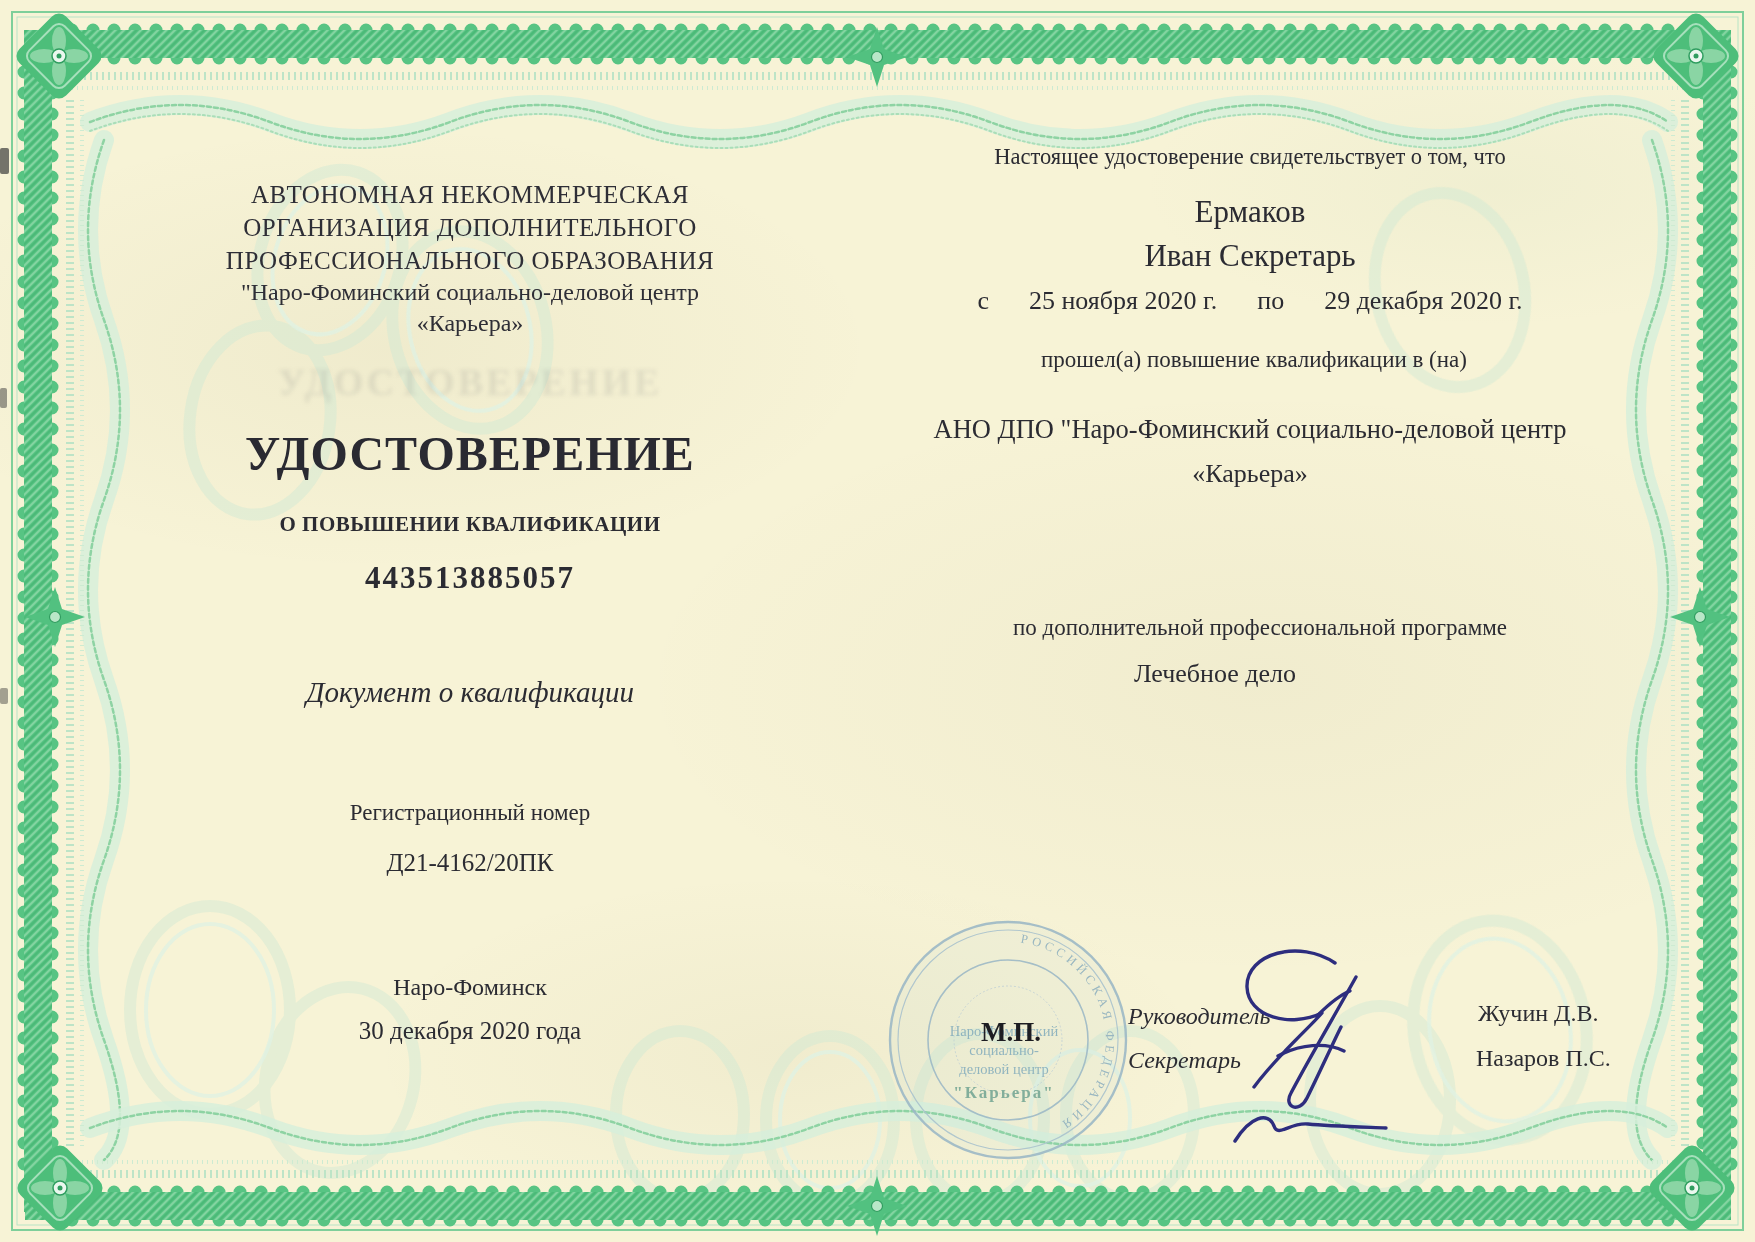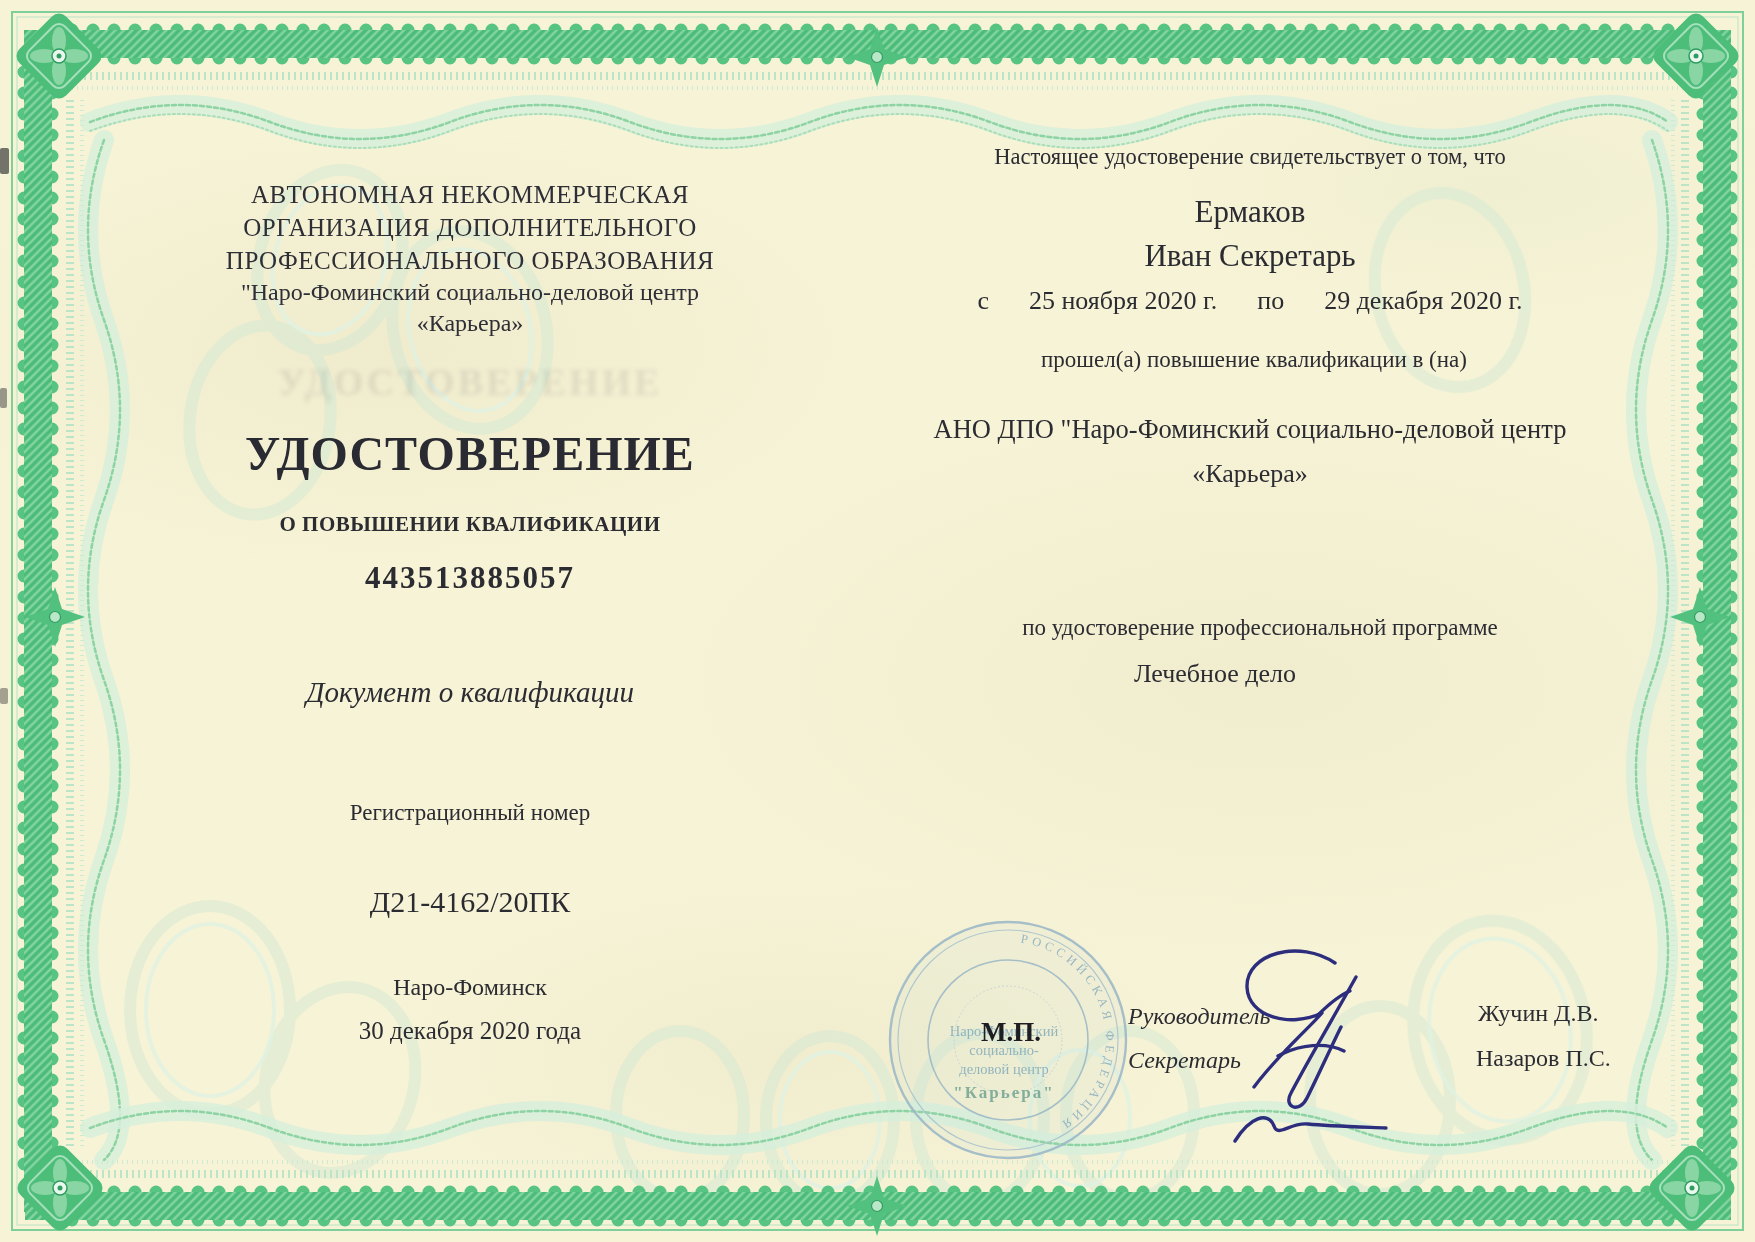--- a/index.html
+++ b/index.html
@@ -30,21 +30,21 @@
   .title-ghost{left:210px;top:360px;width:520px;font-size:38px;font-weight:700;
     color:rgba(85,90,100,0.12);filter:blur(2px);letter-spacing:3px;z-index:4;}
   .title{left:150px;top:426px;width:640px;font-size:48px;font-weight:700;
     letter-spacing:1px;color:#2a2a32;z-index:5;}
   .subtitle{left:150px;top:498px;width:640px;font-size:21px;font-weight:700;
     letter-spacing:.5px;z-index:5;margin-top:14px;}
   .cert-number{left:150px;top:560px;width:640px;font-size:31px;font-weight:700;
     letter-spacing:2px;z-index:5;}
   .doc-type{left:150px;top:676px;width:640px;font-size:29px;font-style:italic;z-index:5;}
   .reg-label{left:150px;top:800px;width:640px;font-size:23px;z-index:5;}
-  .reg-number{left:150px;top:849px;width:640px;font-size:30px;z-index:5;margin-top:36px;}
+  .reg-number{left:150px;top:849px;width:640px;font-size:25px;z-index:5;}
   .city-label{left:150px;top:890px;width:640px;font-size:22px;z-index:5;}
   .city-value{left:150px;top:926px;width:640px;font-size:24px;z-index:5;margin-top:48px;}
   .date-label{left:150px;top:982px;width:640px;font-size:22px;z-index:5;}
   .date-value{left:150px;top:1017px;width:640px;font-size:25px;z-index:5;}
 
   
   .intro{left:900px;top:144px;width:700px;font-size:22.5px;z-index:5;}
   .surname{left:900px;top:194px;width:700px;font-size:31px;z-index:5;}
   .holder-name{left:900px;top:238px;width:700px;font-size:31px;z-index:5;}
   .period-row{left:900px;top:286px;width:700px;display:flex;justify-content:center;
@@ -205,21 +205,21 @@
   <div class="abs period-row">
     <span>с</span>
     <span>25 ноября 2020 г.</span>
     <span>по</span>
     <span>29 декабря 2020 г.</span>
   </div>
 
   <div class="abs action center">прошел(а) повышение квалификации в (на)</div>
   <div class="abs inst1 center">АНО ДПО "Наро-Фоминский социально-деловой центр</div>
   <div class="abs inst2 center">«Карьера»</div>
-  <div class="abs program-label center">по удостоверение профессиональной программе</div>
+  <div class="abs program-label center">по дополнительной профессиональной программе</div>
   <div class="abs program-name center">Лечебное дело</div>
 
 
   <div class="abs role-head">Руководитель</div>
   <div class="abs role-sec">Секретарь</div>
   <div class="abs name-head">Жучин Д.В.</div>
   <div class="abs name-sec">Назаров П.С.</div>
 
   <svg class="seal-svg" width="264" height="270" viewBox="0 0 264 270">
     <defs>

